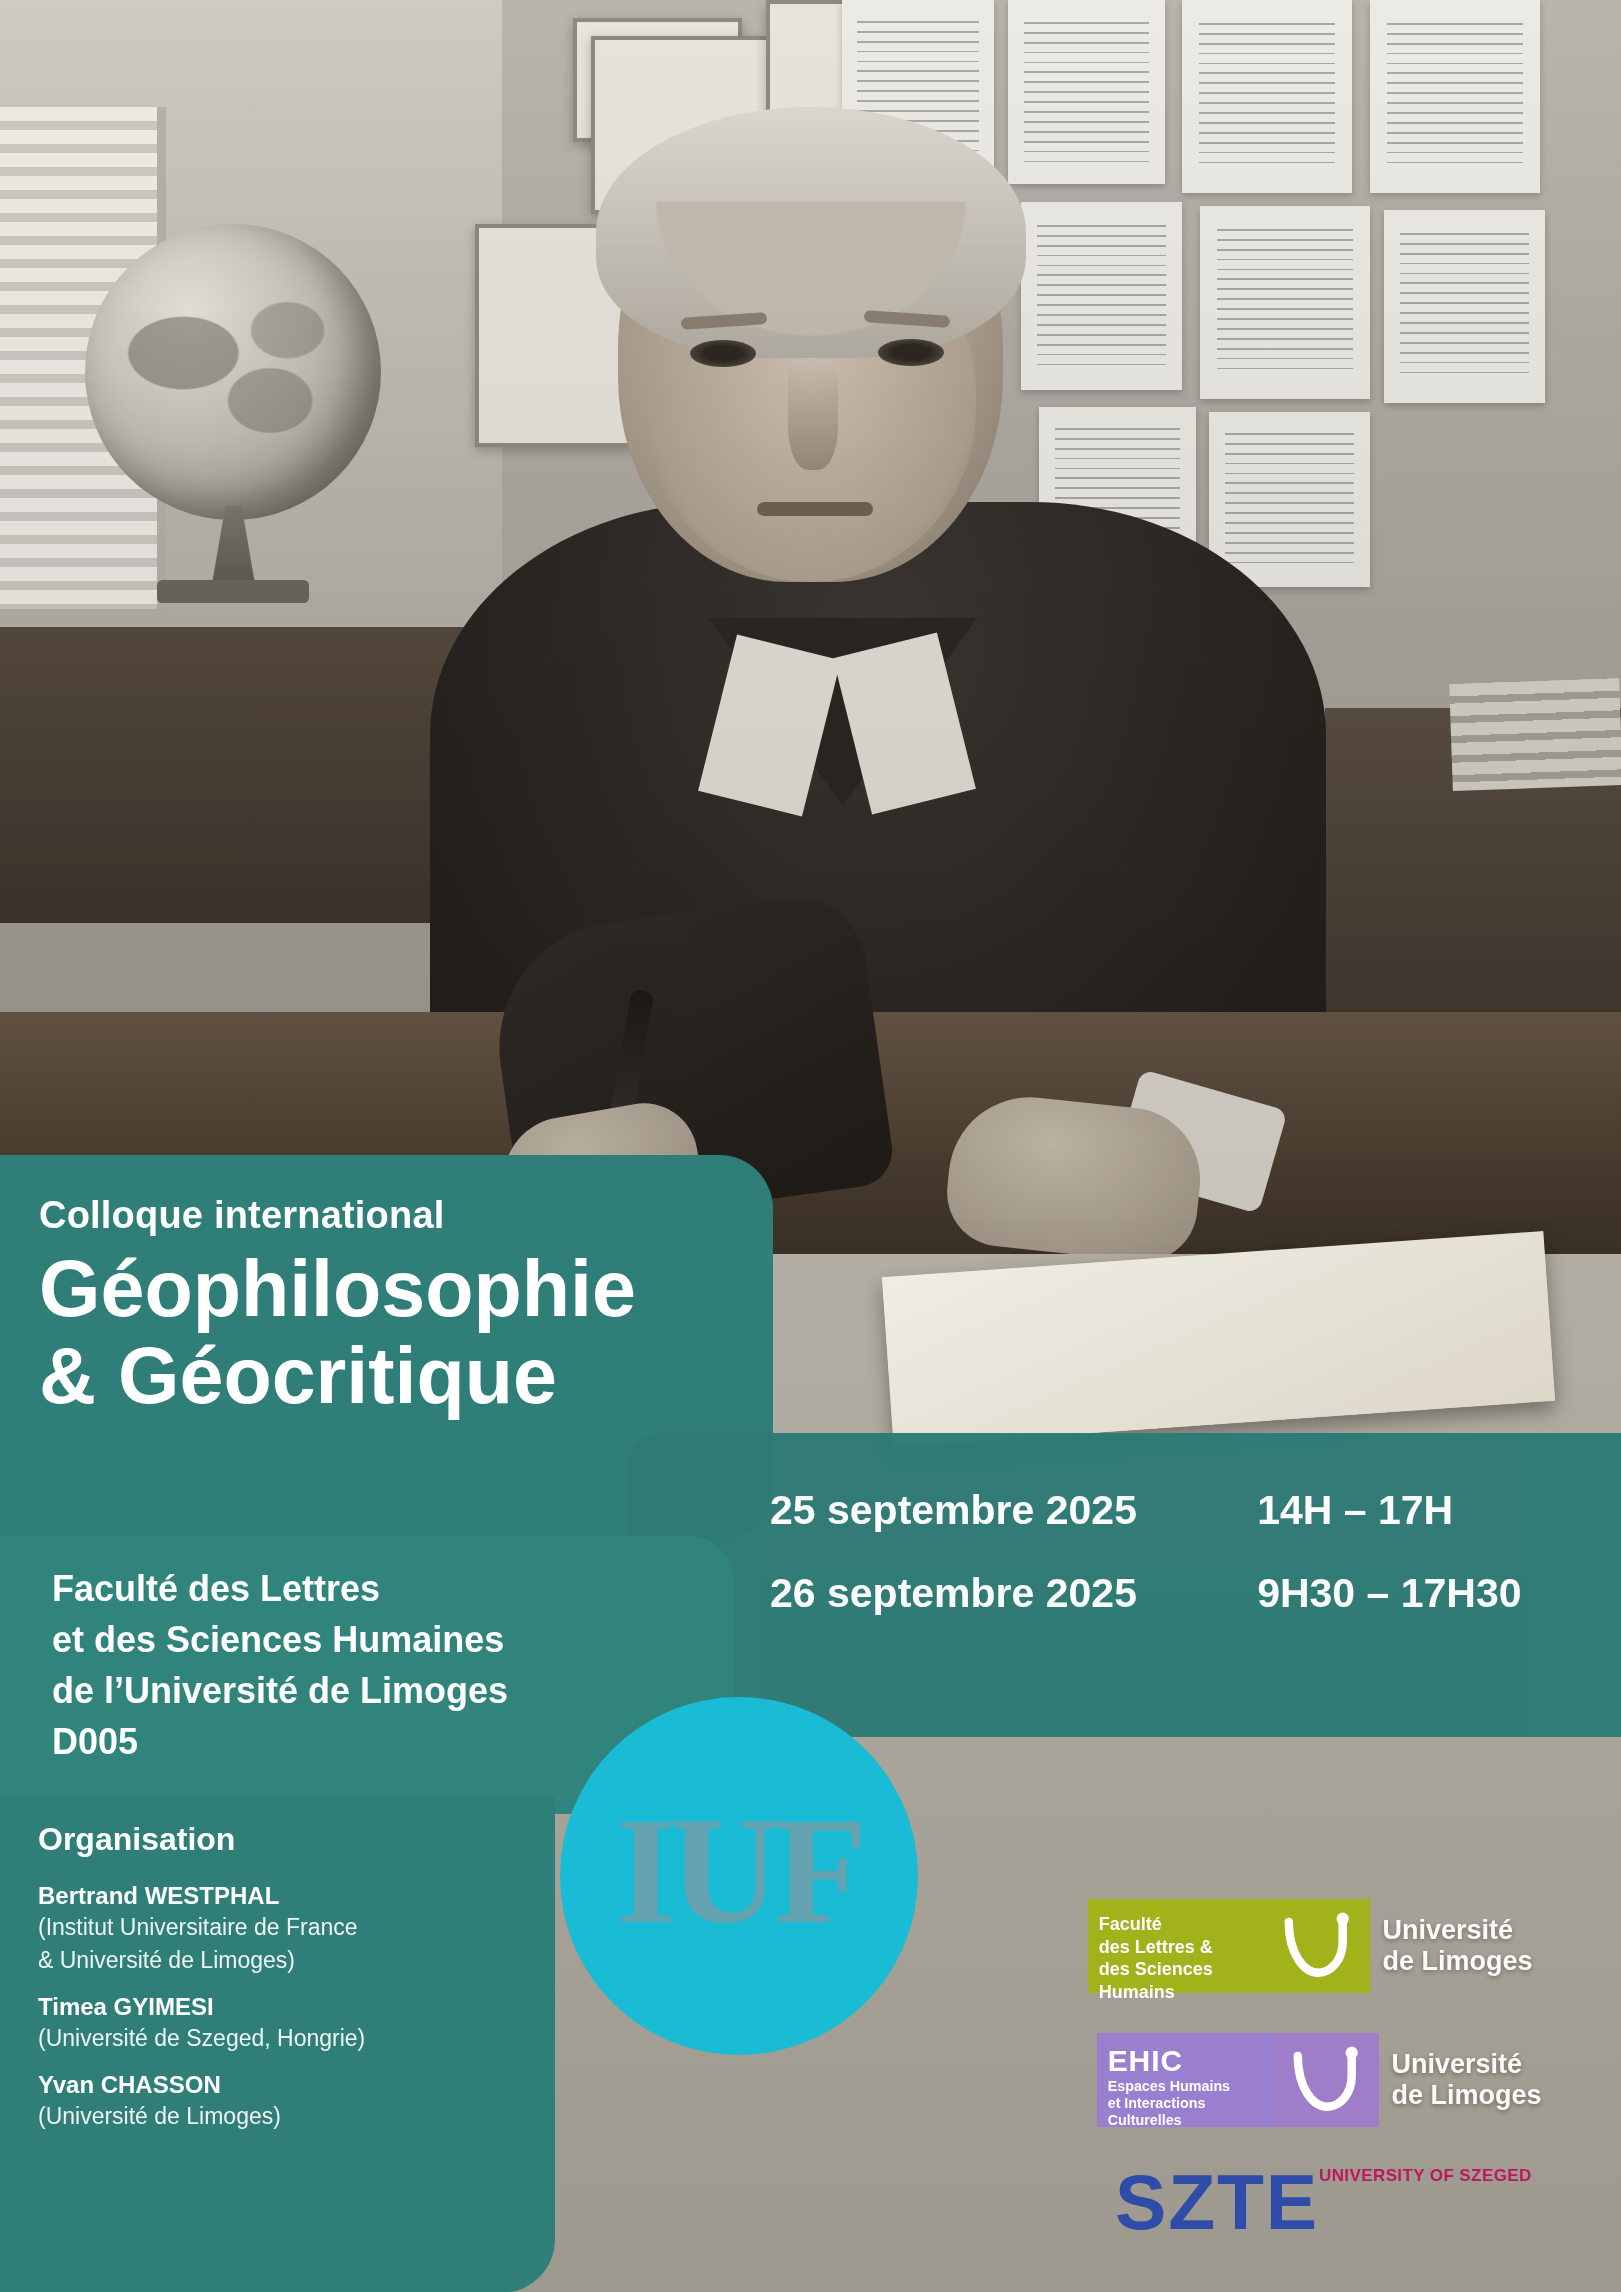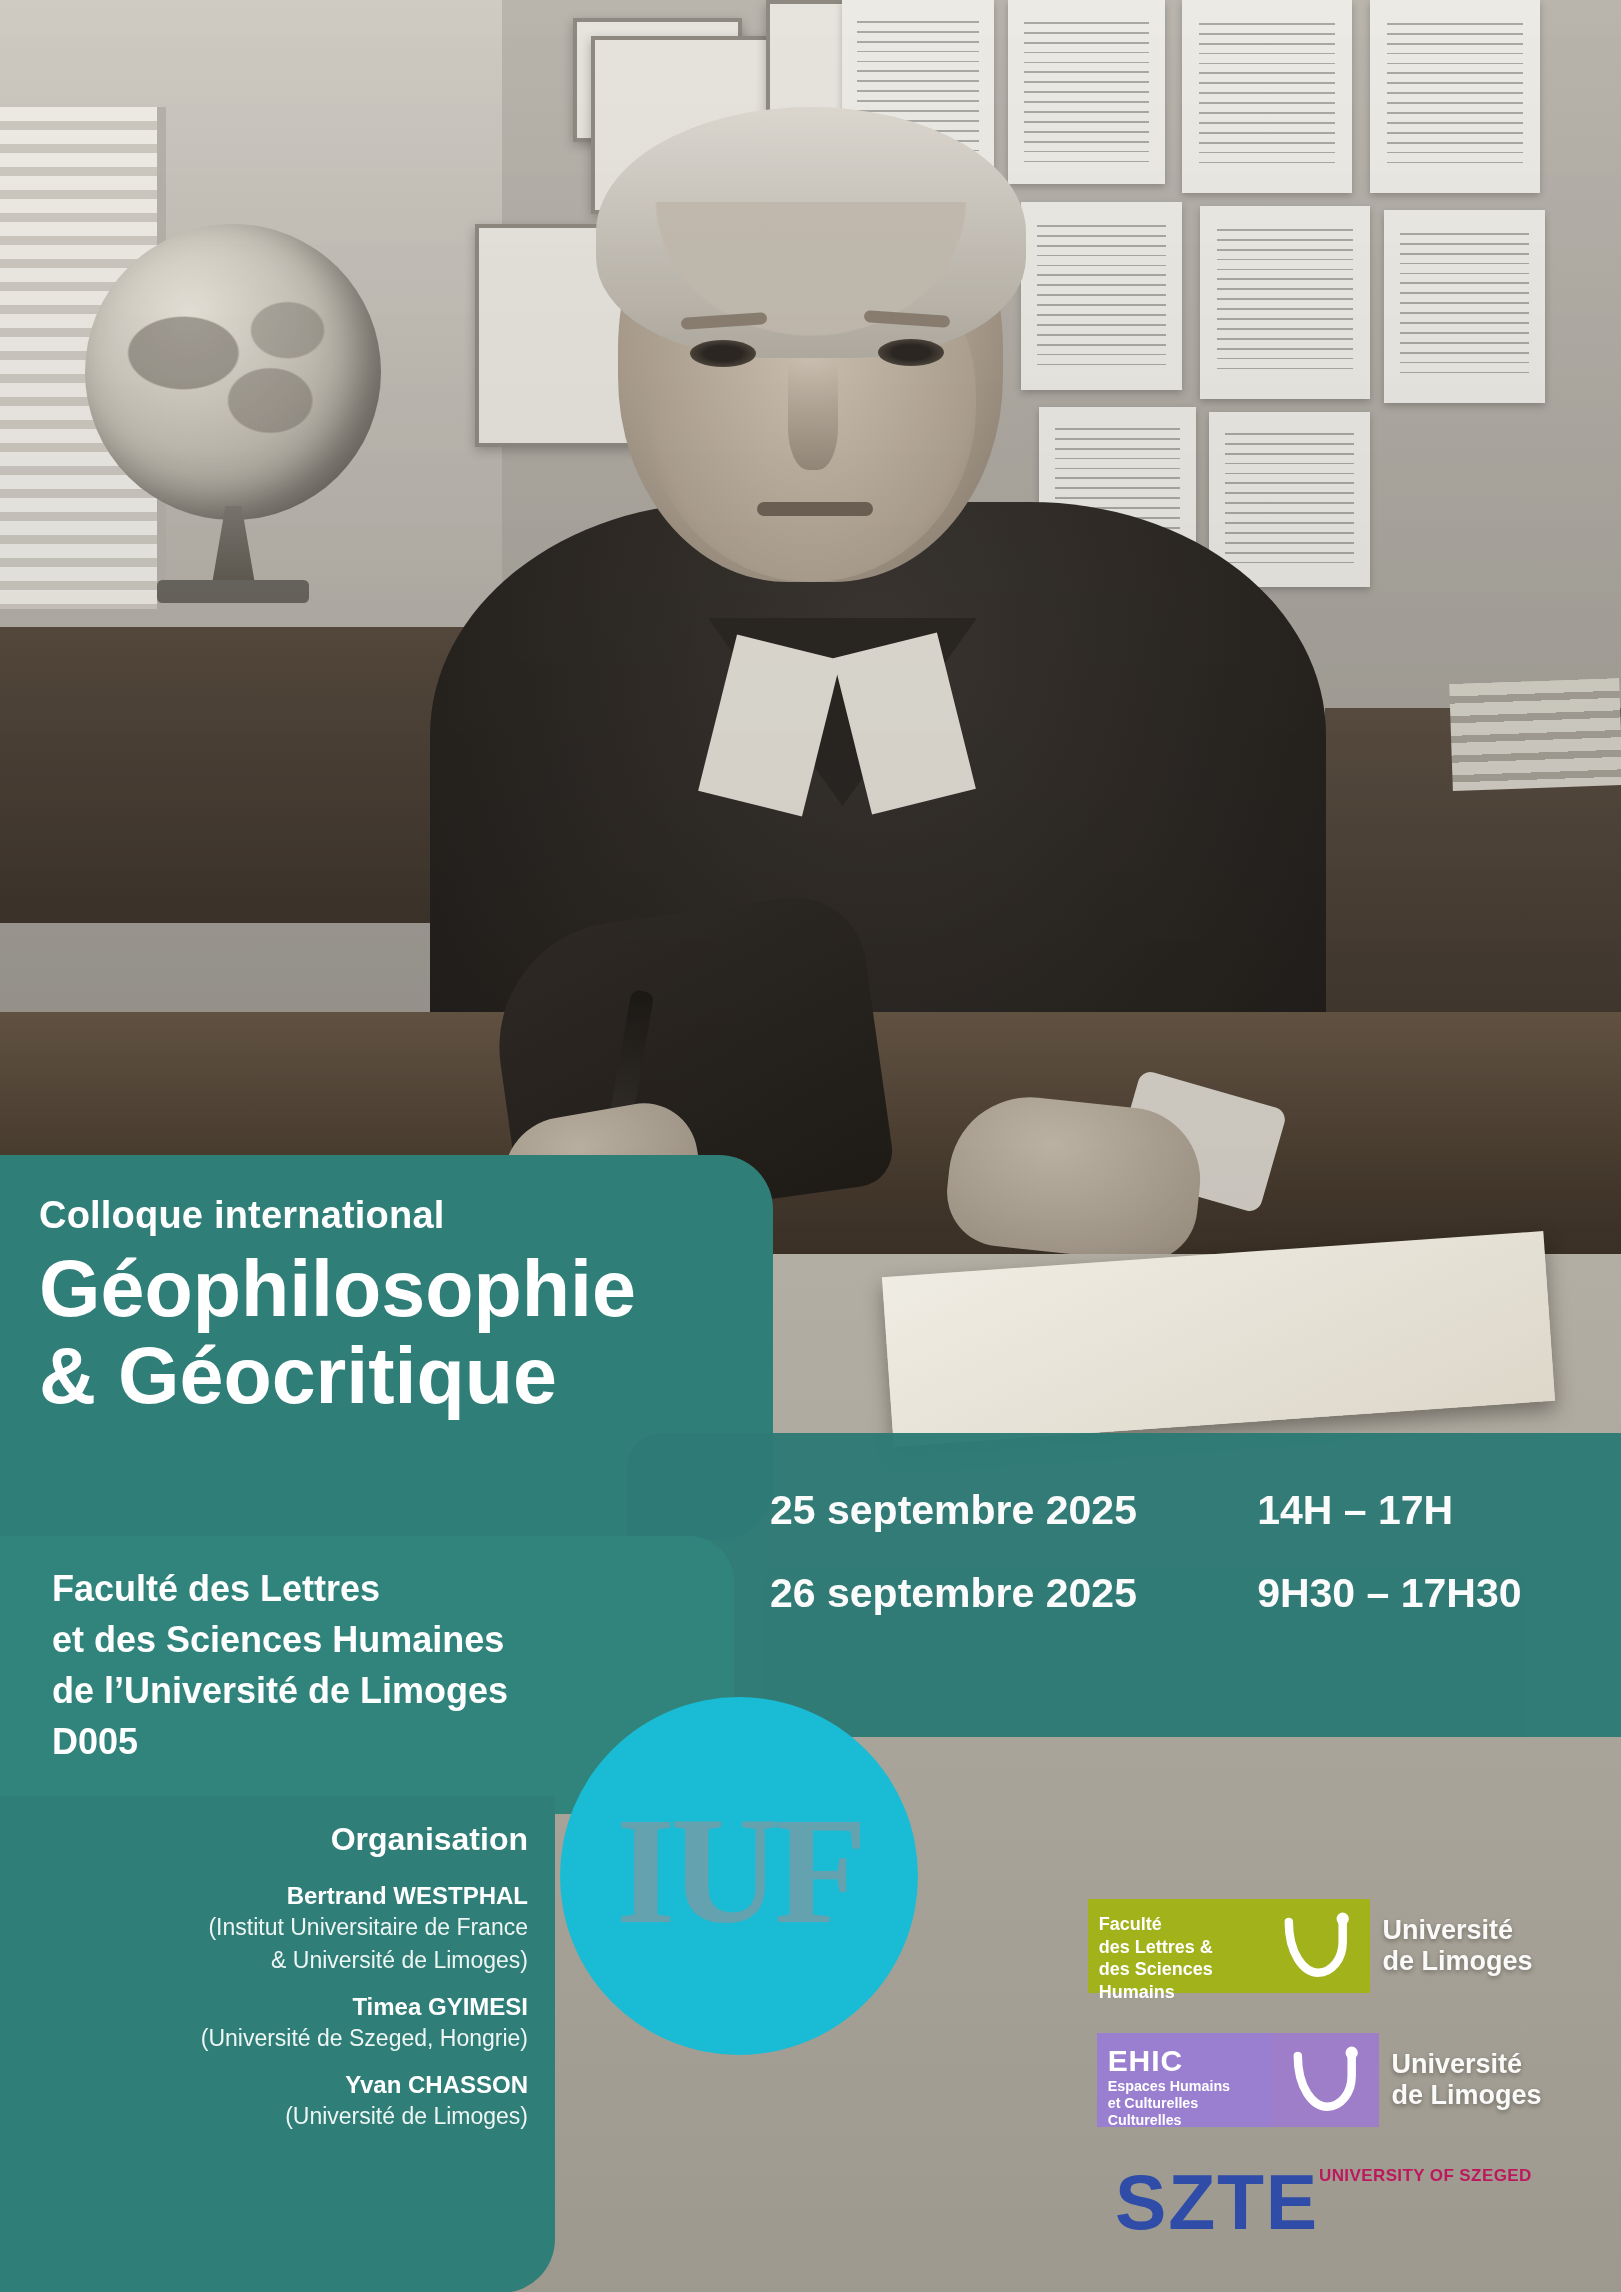--- a/index.html
+++ b/index.html
@@ -255,21 +255,20 @@
   }
 
   .panel-org {
     position: absolute;
     left: 0; top: 1796px;
     width: 555px; height: 497px;
     background: #2f7e77;
     border-radius: 0 0 54px 0;
     box-sizing: border-box;
     padding: 25px 27px 0 38px;
-    text-align: right;
   }
   .org-heading {
     color: #ffffff;
     font-size: 32px;
     font-weight: 700;
     margin-bottom: 23px;
   }
   .org-name {
     color: #ffffff;
     font-size: 24px;
@@ -495,21 +494,21 @@
       <div class="ul-words">
         <span>Université</span>
         <span>de Limoges</span>
       </div>
     </div>
 
     <div class="logo-row r2">
       <div class="chip-ehic">
         <div class="big">EHIC</div>
         <div class="small">Espaces Humains</div>
-        <div class="small">et Culturelles</div>
+        <div class="small">et Interactions</div>
         <div class="small">Culturelles</div>
       </div>
       <div class="ul-mark">
         <svg viewBox="0 0 100 100" aria-hidden="true">
           <path d="M14 18 C14 60, 34 84, 52 84 C70 84, 84 66, 84 44 L84 18" fill="none" stroke="#ffffff" stroke-width="11" stroke-linecap="round"></path>
           <circle cx="84" cy="14" r="8" fill="#ffffff"></circle>
         </svg>
       </div>
       <div class="ul-words">
         <span>Université</span>

